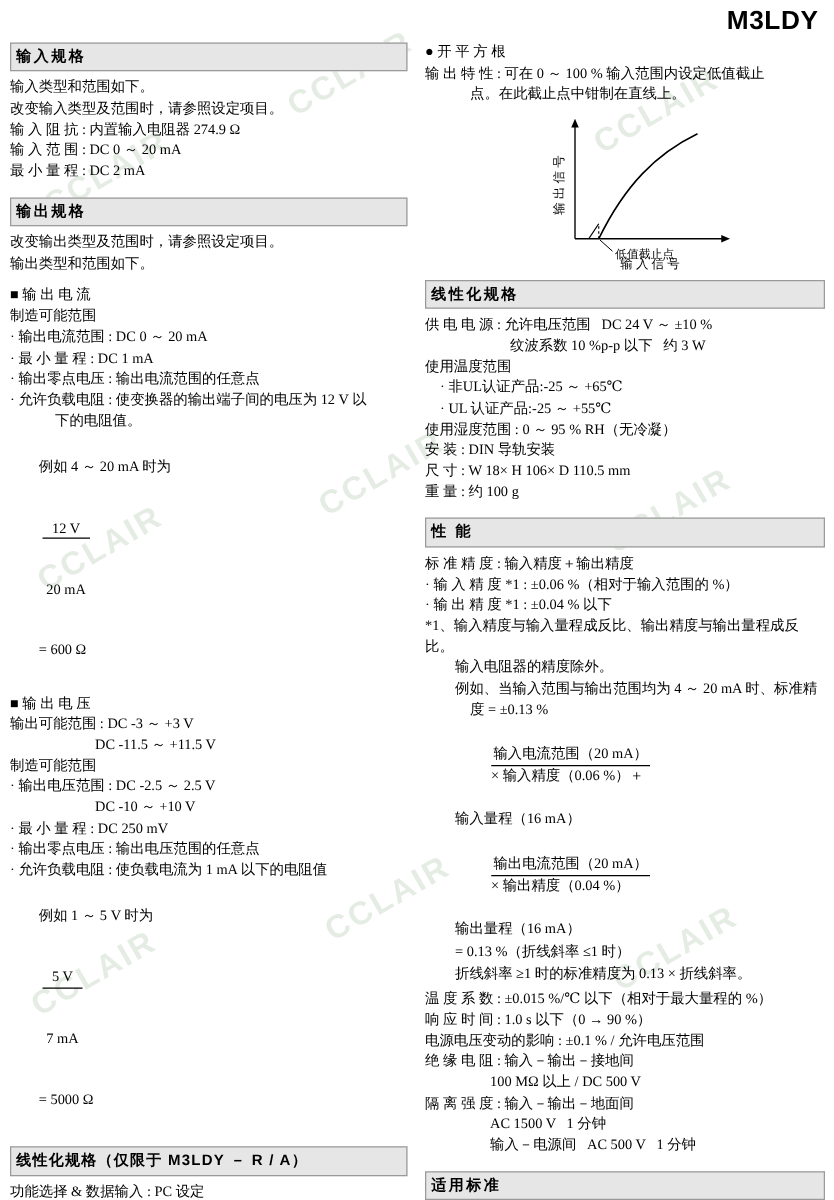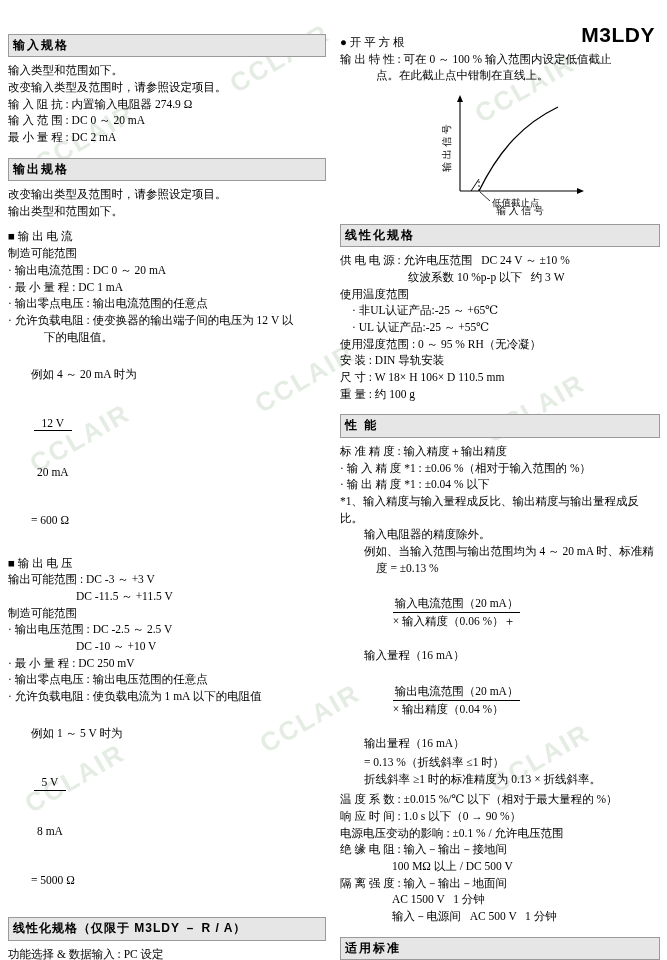--- a/index.html
+++ b/index.html
@@ -12,21 +12,21 @@
     overflow:hidden;
     font-size:11.5px;
     line-height:1.45;
   }
   .page{position:relative;width:667px;height:960px;}
   .col{position:absolute;top:0;}
   .colL{left:8px;width:318px;}
   .colR{left:340px;width:320px;}
 
   .title{
-    position:absolute;right:12px;top:20px;
+    position:absolute;right:12px;top:2px;
     font-family:"Liberation Sans","DejaVu Sans",sans-serif;
     font-weight:bold;font-size:21px;letter-spacing:0.5px;
   }
 
   .sechead{
     background:#e6e6e6;
     border:1px solid #9a9a9a;
     font-family:"Liberation Sans","DejaVu Sans",sans-serif;
     font-weight:bold;
     font-size:12px;
@@ -126,21 +126,21 @@
       <p class="ln">· 输出电压范围 : DC -2.5 ～ 2.5 V</p>
       <p class="ln ind5">DC -10 ～ +10 V</p>
       <p class="ln">· 最 小 量 程 : DC 250 mV</p>
       <p class="ln">· 输出零点电压 : 输出电压范围的任意点</p>
       <p class="ln">· 允许负载电阻 : 使负载电流为 1 mA 以下的电阻值</p>
       <div class="smallgap"></div>
       <p class="ln">
         <span>例如 1 ～ 5 V 时为</span>
         <span class="frac">
           <span class="num">5 V</span>
-          <span class="den">8 mA</span>
+          <span class="den">7 mA</span>
         </span>
         <span>= 5000 Ω</span>
       </p>
     </div>
 
     <div class="sechead narrow">线性化规格（仅限于 M3LDY － R / A）</div>
     <div class="blk">
       <p class="ln">功能选择 &amp; 数据输入 : PC 设定</p>
 
     </div>

